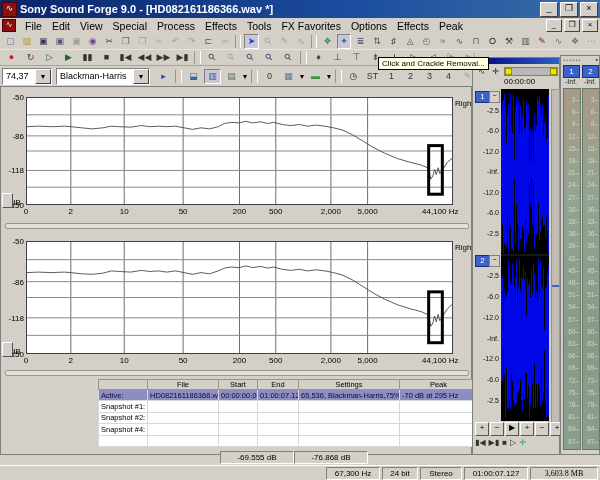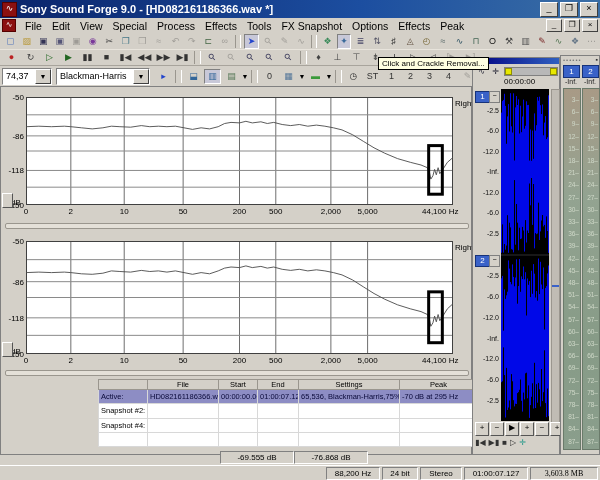--- a/index.html
+++ b/index.html
@@ -117,21 +117,21 @@
 <div id="menubar" class="abs">
   <div id="mdi-icon">∿</div>
   <span style="display:flex;">
       <span class="mitem">File</span>
       <span class="mitem">Edit</span>
       <span class="mitem">View</span>
       <span class="mitem">Special</span>
       <span class="mitem">Process</span>
       <span class="mitem">Effects</span>
       <span class="mitem">Tools</span>
-      <span class="mitem">FX Snapshot</span>
+      <span class="mitem">FX Favorites</span>
       <span class="mitem">Options</span>
       <span class="mitem">Effects</span>
       <span class="mitem">Peak</span>
     </span>
   <div class="winbtns">
     <div class="wbtn">_</div>
     <div class="wbtn">❐</div>
     <div class="wbtn">×</div>
   </div>
 </div>
@@ -339,20 +339,28 @@
     <tbody>
         <tr class="active">
           <td>Active:</td>
           <td>HD082161186366.wav</td>
           <td>00:00:00.000</td>
           <td>01:00:07.127</td>
           <td>65,536, Blackman-Harris,75%</td>
           <td>-70 dB at 295 Hz</td>
         </tr>
         <tr>
+          <td>Snapshot #1:</td>
+          <td></td>
+          <td></td>
+          <td></td>
+          <td></td>
+          <td></td>
+        </tr>
+        <tr>
           <td>Snapshot #2:</td>
           <td></td>
           <td></td>
           <td></td>
           <td></td>
           <td></td>
         </tr>
         <tr>
           <td>Snapshot #4:</td>
           <td></td>
@@ -500,19 +508,19 @@
 </div>
 
 <div id="readout-row" class="abs">
   <div class="sunk" style="left:220px;width:72px;">-69.555 dB</div>
   <div class="sunk" style="left:294px;width:72px;">-76.868 dB</div>
 </div>
 
 <div id="statusbar" class="abs">
   <div class="cell" style="margin-left:2px;width:370px;border:none;"></div>
   <span id="statuscells" style="display:flex;margin-left:auto;">
-      <div class="cell" style="width: 52px;">88,200 Hz</div>
+      <div class="cell" style="width: 52px;">67,300 Hz</div>
       <div class="cell" style="width: 34px;">24 bit</div>
       <div class="cell" style="width: 40px;">Stereo</div>
       <div class="cell" style="width: 62px;">01:00:07.127</div>
       <div class="cell" style="width: 66px; font-family: Liberation Serif, serif;">3,603.8 MB</div>
     </span>
 </div>
 
 </body></html>

